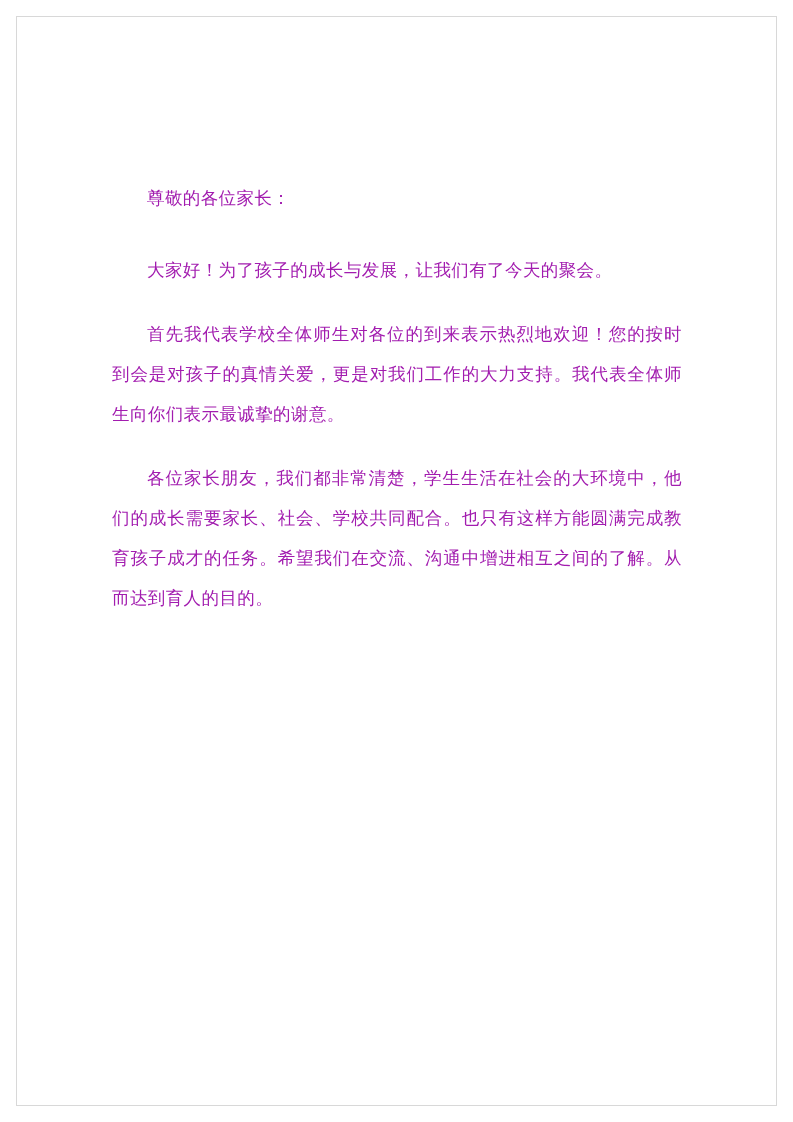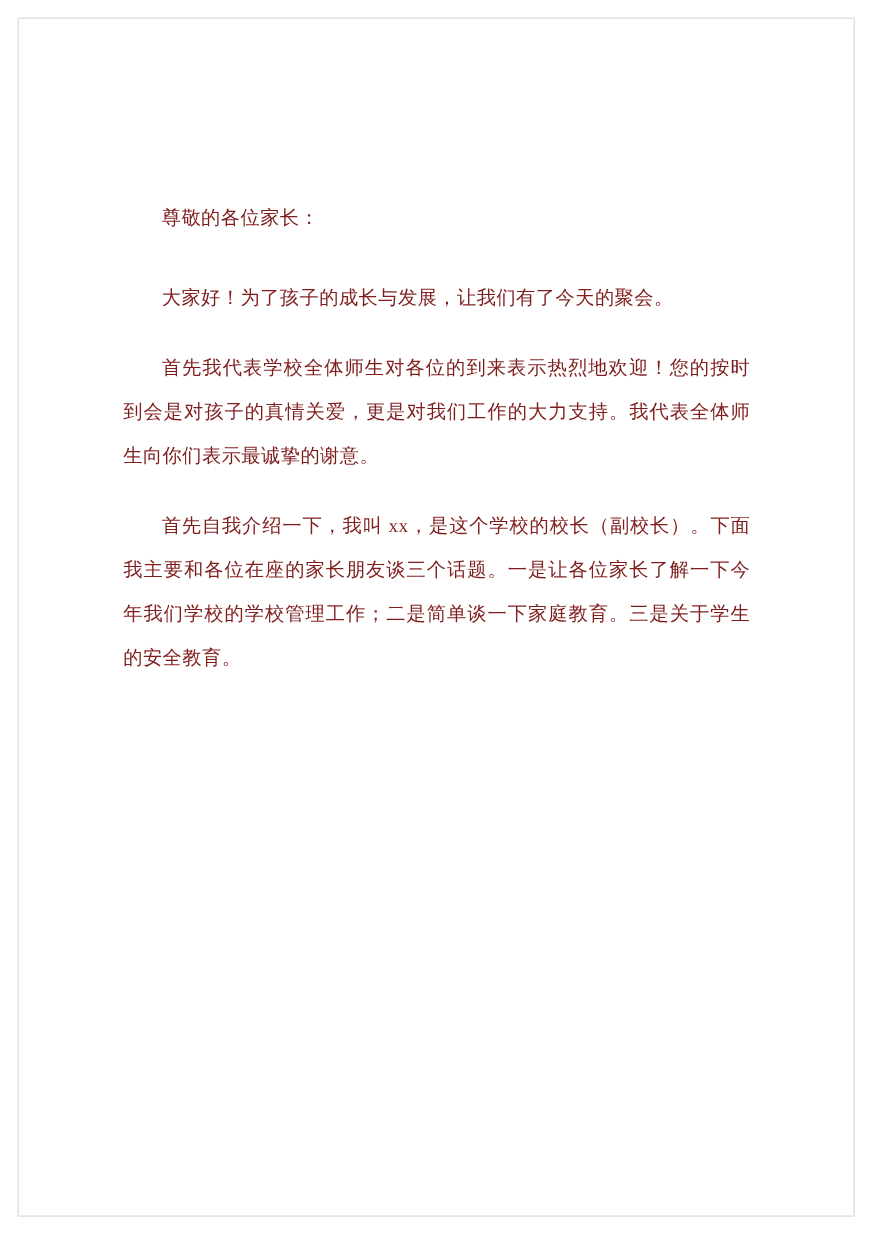--- a/index.html
+++ b/index.html
@@ -30,21 +30,21 @@
     position: absolute;
     left: 112px;
     top: 178px;
     width: 570px;
     box-sizing: border-box;
   }
   .para {
     font-family: "Liberation Serif", "DejaVu Serif", serif;
     font-size: 17.5px;
     line-height: 40px;
-    color: #7f1d1d;
+    color: #a21caf;
     text-indent: 2em;
     margin: 0 0 24px 0;
     text-align: justify;
     letter-spacing: 0.4px;
   }
   .para.salutation {
     text-indent: 2em;
     margin-bottom: 32px;
   }
   .para.heading {
@@ -54,15 +54,15 @@
 </style>
 </head>
 <body>
 
 <div class="page">
   <div class="border-frame"></div>
   <div class="content">
     <p class="para salutation">尊敬的各位家长：</p>
     <p class="para">大家好！为了孩子的成长与发展，让我们有了今天的聚会。</p>
     <p class="para">首先我代表学校全体师生对各位的到来表示热烈地欢迎！您的按时到会是对孩子的真情关爱，更是对我们工作的大力支持。我代表全体师生向你们表示最诚挚的谢意。</p>
-    <p class="para">首先自我介绍一下，我叫 xx，是这个学校的校长（副校长）。下面我主要和各位在座的家长朋友谈三个话题。一是让各位家长了解一下今年我们学校的学校管理工作；二是简单谈一下家庭教育。三是关于学生的安全教育。</p>
+    <p class="para">各位家长朋友，我们都非常清楚，学生生活在社会的大环境中，他们的成长需要家长、社会、学校共同配合。也只有这样方能圆满完成教育孩子成才的任务。希望我们在交流、沟通中增进相互之间的了解。从而达到育人的目的。</p>
   </div>
 </div>
 
 </body></html>

